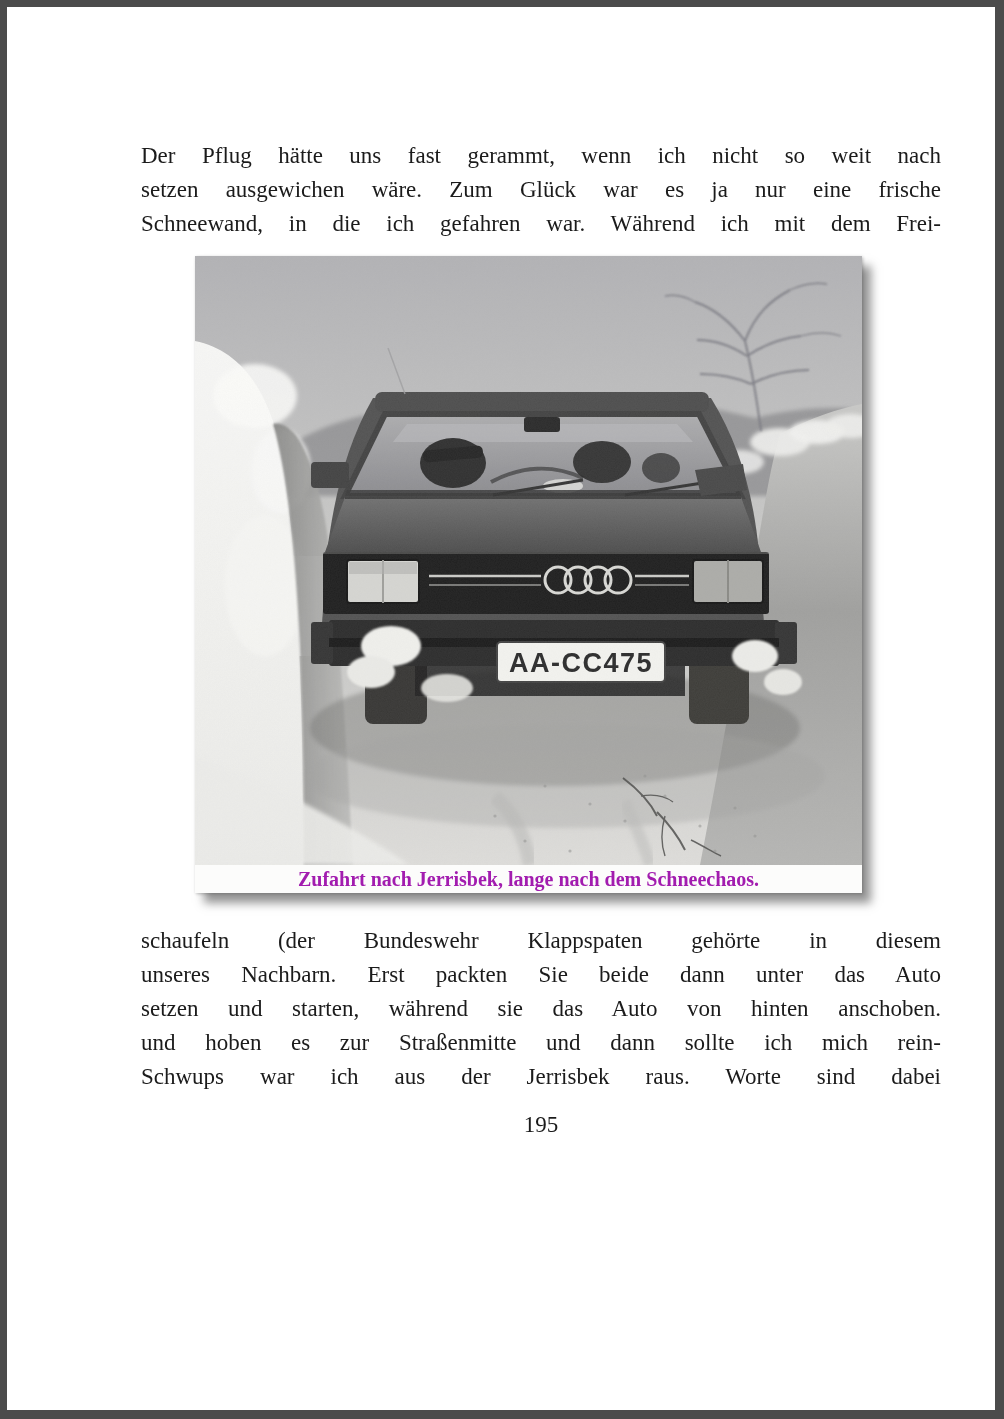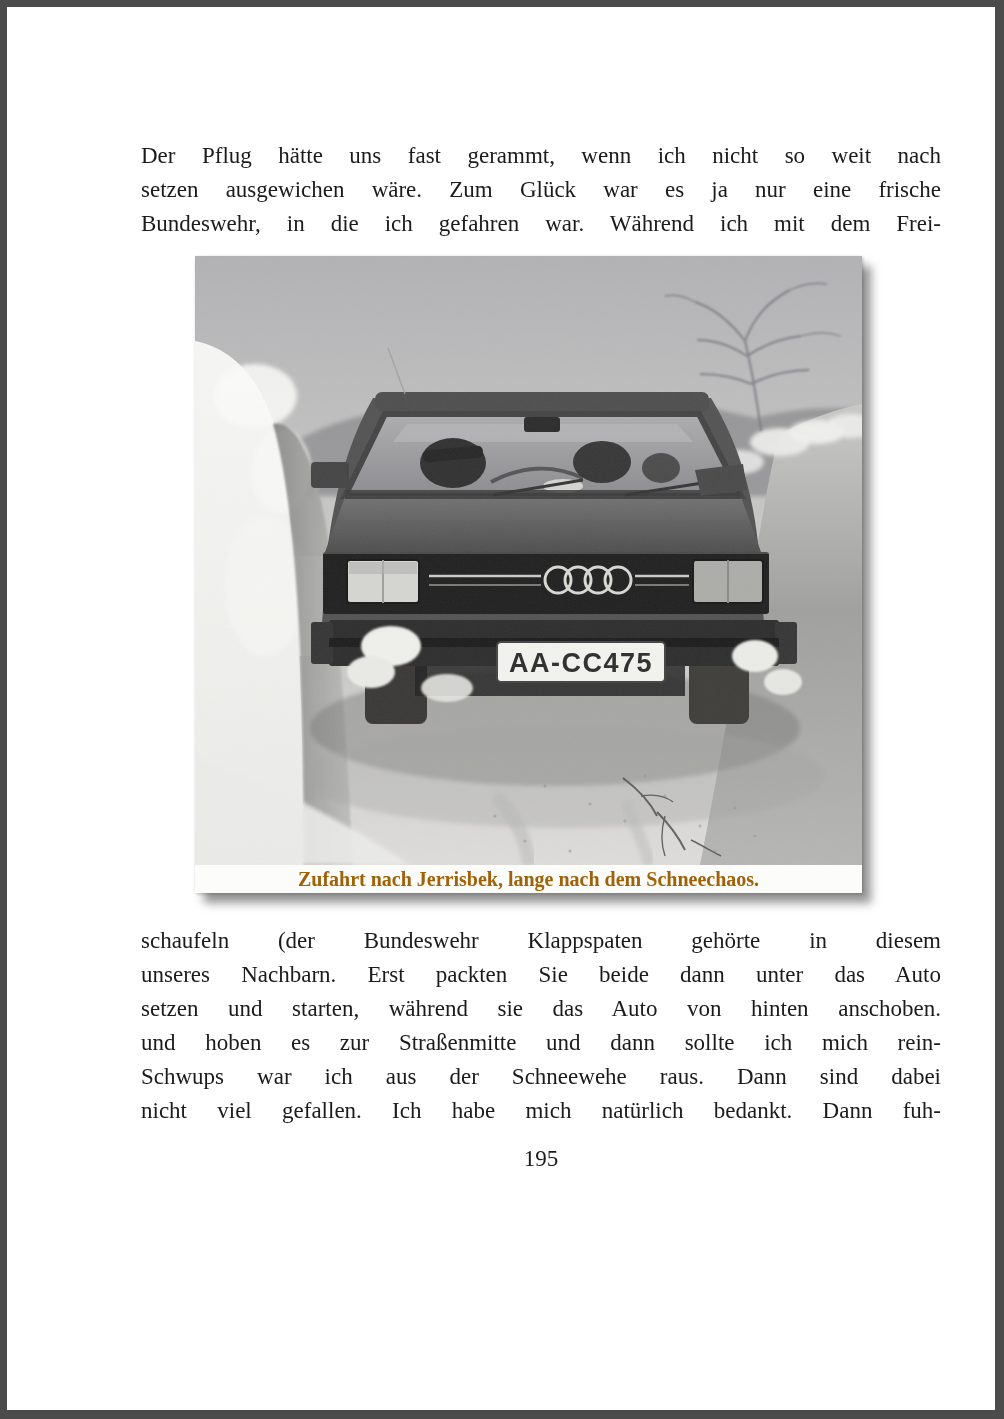--- a/index.html
+++ b/index.html
@@ -37,38 +37,38 @@
     background: #fcfcfb;
   }
   figure.photo svg { display: block; }
   .caption {
     height: 28px;
     display: flex; align-items: center; justify-content: center;
     background: #fcfcfb;
     font-family: "Liberation Serif", serif;
     font-weight: bold;
     font-size: 20px;
-    color: #a16207;
+    color: #a21caf;
   }
   .pagenum {
     margin-top: 14px;
     text-align: center;
     font-size: 23px;
   }
 </style>
 </head>
 <body>
 
 <div class="frame">
   <div class="content">
 
     <div class="para">
       <div class="line">Der Pflug hätte uns fast gerammt, wenn ich nicht so weit nach</div>
       <div class="line">setzen ausgewichen wäre. Zum Glück war es ja nur eine frische</div>
-      <div class="line">Bundeswehr, in die ich gefahren war. Während ich mit dem Frei-</div>
+      <div class="line">Schneewand, in die ich gefahren war. Während ich mit dem Frei-</div>
     </div>
 
     <figure class="photo">
       <svg width="667" height="609" viewBox="0 0 667 609" xmlns="http://www.w3.org/2000/svg">
         <defs>
           <linearGradient id="sky" x1="0" y1="0" x2="0" y2="1">
             <stop offset="0" stop-color="#aeaeb1"></stop>
               <stop offset="1" stop-color="#c7c7c5"></stop>
           </linearGradient>
           <linearGradient id="lwall" x1="0" y1="0" x2="0" y2="1">
@@ -243,20 +243,19 @@
         <rect width="667" height="609" filter="url(#grain)" opacity="0.5"></rect>
       </svg>
       <figcaption class="caption">Zufahrt nach Jerrisbek, lange nach dem Schneechaos.</figcaption>
     </figure>
 
     <div class="para para-bottom">
       <div class="line">schaufeln (der Bundeswehr Klappspaten gehörte in diesem</div>
       <div class="line">unseres Nachbarn. Erst packten Sie beide dann unter das Auto</div>
       <div class="line">setzen und starten, während sie das Auto von hinten anschoben.</div>
       <div class="line">und hoben es zur Straßenmitte und dann sollte ich mich rein-</div>
-      <div class="line">Schwups war ich aus der Schneewehe raus. Dann sind dabei</div>
-      <div class="line">nicht viel gefallen. Ich habe mich natürlich bedankt. Dann fuh-</div>
+      <div class="line">Schwups war ich aus der Jerrisbek raus. Worte sind dabei</div>
     </div>
 
     <div class="pagenum">195</div>
 
   </div>
 </div>
 
 </body></html>

